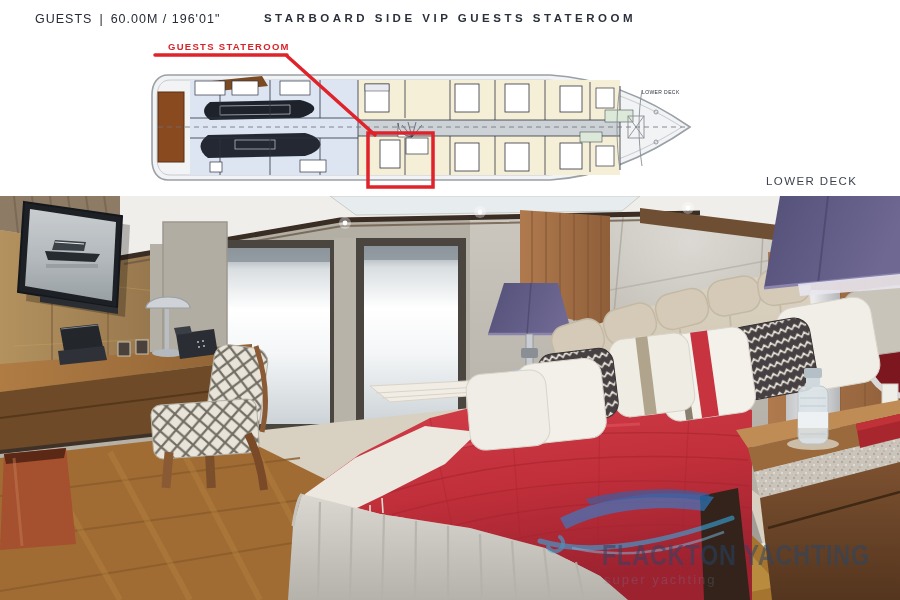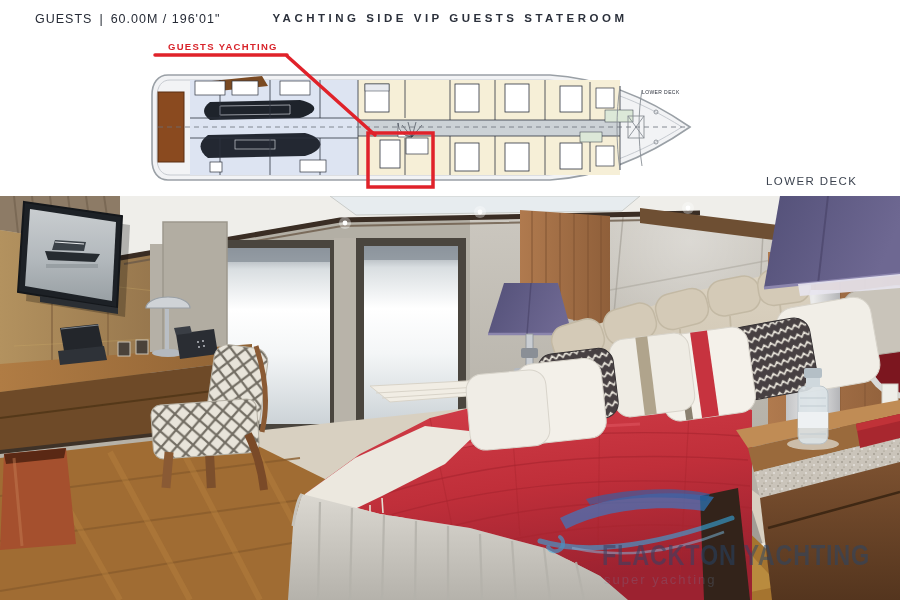--- a/index.html
+++ b/index.html
@@ -22,23 +22,23 @@
   .wm-text{font-weight:bold;letter-spacing:1px;}
 </style>
 </head>
 <body>
 
 <div class="page">
 
   <div class="hdr-left">
     <span>GUESTS</span><span class="sep">|</span><span>60.00M / 196'01"</span>
   </div>
-  <div class="hdr-title">YACHTING SIDE VIP GUESTS STATEROOM</div>
-
-  <div class="callout-label">GUESTS YACHTING</div>
+  <div class="hdr-title">STARBOARD SIDE VIP GUESTS STATEROOM</div>
+
+  <div class="callout-label">GUESTS STATEROOM</div>
 
   <svg class="plan-svg" viewBox="0 0 545 152">
 
     <g>
       <path d="M18,35 L400,35 C450,38 498,58 540,87 C498,116 450,137 400,140 L18,140 C8,140 2,132 2,120 L2,55 C2,43 8,35 18,35 Z" fill="#f2f3f5" stroke="#9aa0a6" stroke-width="1.6"></path>
       <path d="M20,40 L398,40 C446,43 492,62 532,87 C492,112 446,132 398,135 L20,135 C12,135 7,129 7,118 L7,57 C7,46 12,40 20,40 Z" fill="none" stroke="#c6cad0" stroke-width="1"></path>
     </g>
 
     <g>
       <rect x="40" y="40" width="168" height="95" fill="#dde4f2"></rect>

